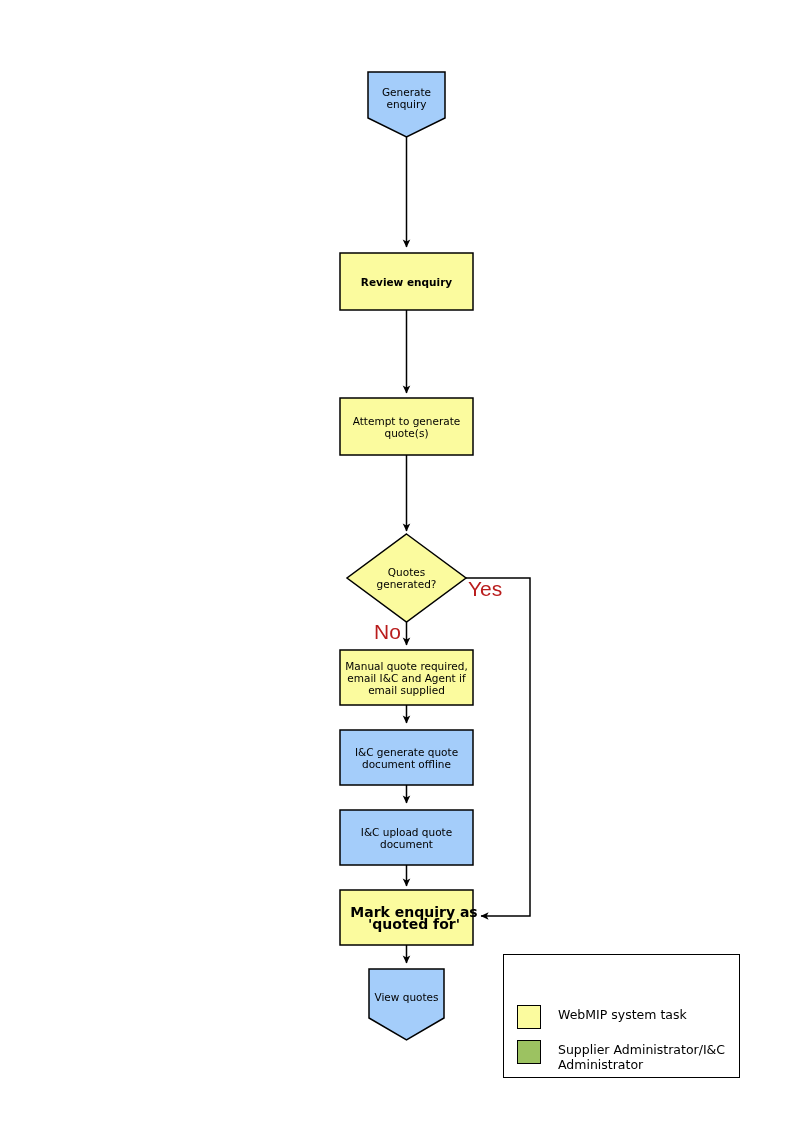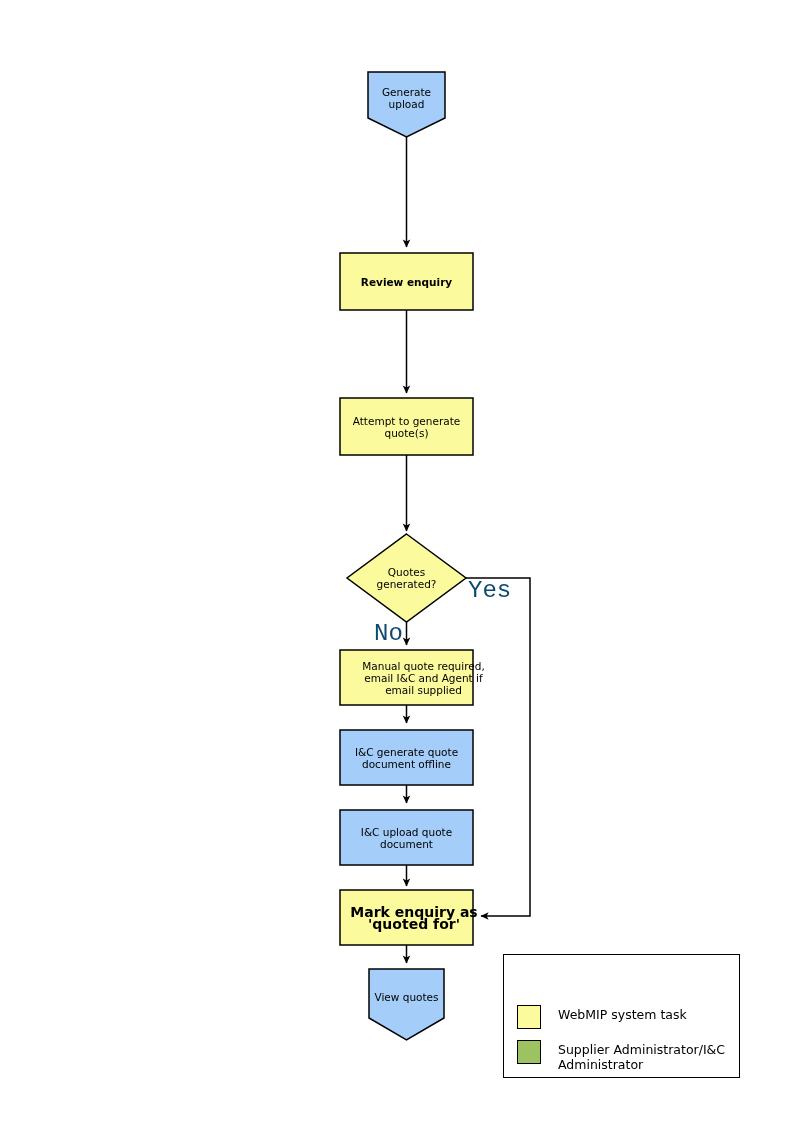--- a/index.html
+++ b/index.html
@@ -28,23 +28,23 @@
     justify-content: center;
     text-align: center;
     font-size: 10.5px;
     line-height: 12px;
     color: #000000;
     pointer-events: none;
     white-space: pre-line;
   }
   .edge-label {
     position: absolute;
-    font-size: 24px;
-    color: #0c4a6e;
-    font-family: Liberation Mono, monospace;
+    font-size: 21px;
+    color: #b91c1c;
+    font-family: Liberation Sans, sans-serif;
   }
   .legend-box {
     position: absolute;
     left: 503px;
     top: 954px;
     width: 237px;
     height: 124px;
     border: 1.6px solid #000000;
     background: #ffffff;
     box-sizing: border-box;
@@ -128,31 +128,31 @@
   <g>
     <rect x="340" y="890" width="133" height="55" fill="#fbfb9e" stroke="#000000" stroke-width="1.5"></rect>
   </g>
 
   <g>
     <path d="M 369 969 L 444 969 L 444 1018 L 406.5 1040 L 369 1018 Z" fill="#a4cdfa" stroke="#000000" stroke-width="1.5"></path>
   </g>
 </svg>
 
 <div class="node-label" style="left:368px; top:72px; width:77px; height:52px;">Generate
-upload</div>
+enquiry</div>
 
 <div class="node-label" style="left:340px; top:253px; width:133px; height:57px;font-weight:bold;">Review enquiry</div>
 
 <div class="node-label" style="left:340px; top:398px; width:133px; height:57px;">Attempt to generate
 quote(s)</div>
 
 <div class="node-label" style="left:347px; top:552px; width:119px; height:52px;">Quotes
 generated?</div>
 
-<div class="node-label" style="left:340px; top:650px; width:133px; height:55px;padding-left:17px;">Manual quote required,
+<div class="node-label" style="left:340px; top:650px; width:133px; height:55px;">Manual quote required,
 email I&amp;C and Agent if
 email supplied</div>
 
 <div class="node-label" style="left:340px; top:730px; width:133px; height:55px;">I&amp;C generate quote
 document offline</div>
 
 <div class="node-label" style="left:340px; top:810px; width:133px; height:55px;border-radius:27px;">I&amp;C upload quote
 document</div>
 
 <div class="node-label" style="left:340px; top:890px; width:148px; height:55px; font-size:14px;font-weight:bold;">Mark enquiry as 'quoted for'</div>

